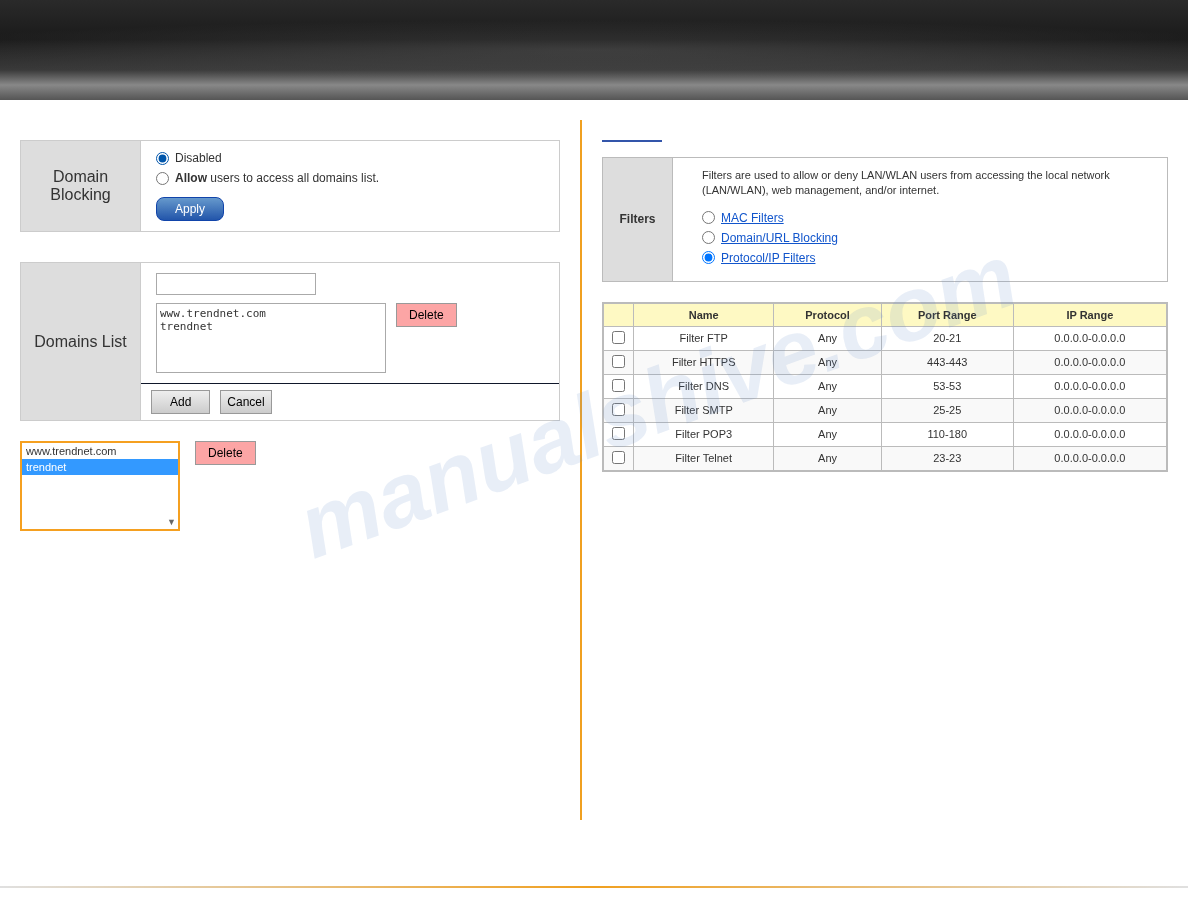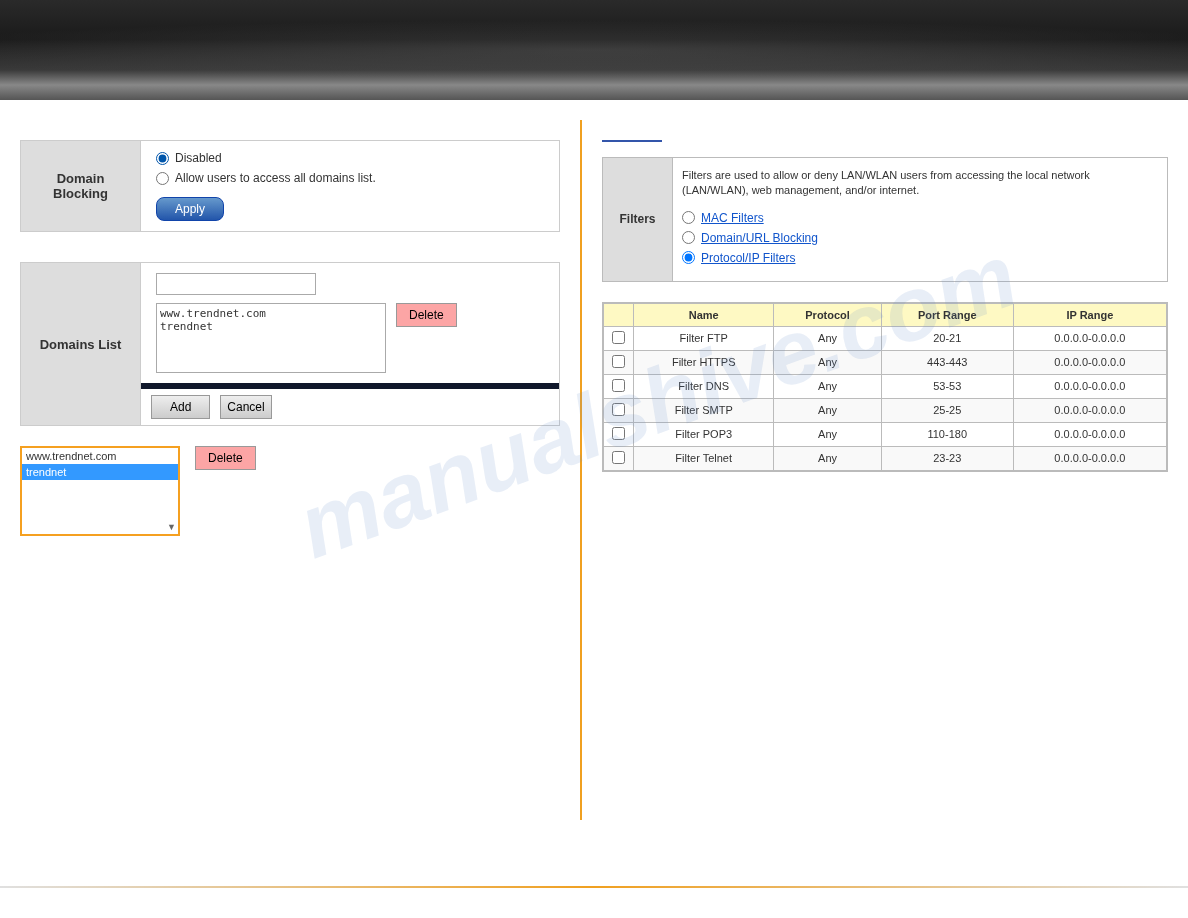--- a/index.html
+++ b/index.html
@@ -57,22 +57,22 @@
       margin-bottom: 30px;
     }
     .section-label {
       background: #ddd;
       width: 120px;
       min-width: 120px;
       display: flex;
       align-items: center;
       justify-content: center;
       padding: 10px;
-      font-weight: bold;
-      font-size: 13px;
+      font-weight: normal;
+      font-size: 16px;
       text-align: center;
       color: #333;
       border-right: 1px solid #ccc;
     }
     .section-content {
       flex: 1;
       padding: 10px 15px;
     }
     .radio-row {
       display: flex;
@@ -81,21 +81,21 @@
       gap: 6px;
     }
     .radio-row input[type="radio"] {
       accent-color: #0055aa;
     }
     .radio-label {
       font-size: 12px;
       color: #333;
     }
     .radio-label strong {
-      font-weight: normal;
+      font-weight: bold;
     }
     .apply-btn {
       background: linear-gradient(180deg, #6699cc 0%, #2255aa 100%);
       color: white;
       border: 1px solid #1144aa;
       padding: 4px 18px;
       font-size: 12px;
       cursor: pointer;
       margin-top: 6px;
       border-radius: 8px;
@@ -139,21 +139,21 @@
       color: #333;
     }
     .delete-btn {
       background: #fca5a5;
       border: 1px solid #999;
       padding: 4px 12px;
       font-size: 12px;
       cursor: pointer;
     }
     .domains-action-row {
-      border-top: 6px solid #0f172a;
+      border-top: 1px solid #0f172a;
       padding: 6px 10px;
       display: flex;
       gap: 10px;
     }
     .add-btn {
       background: linear-gradient(180deg, #eeeeee 0%, #cccccc 100%);
       border: 1px solid #999;
       padding: 4px 18px;
       font-size: 12px;
       cursor: pointer;
@@ -204,21 +204,21 @@
       justify-content: center;
       font-weight: bold;
       font-size: 12px;
       color: #333;
       padding: 0;
       border-right: 1px solid #bbb;
       text-align: center;
     }
     .filters-content-cell {
       flex: 1;
-      padding: 10px 9px;
+      padding: 10px 29px;
     }
     .filters-description-text {
       font-size: 11px;
       color: #333;
       margin-bottom: 12px;
       line-height: 1.4;
     }
     .filter-radio-row {
       display: flex;
       align-items: center;

